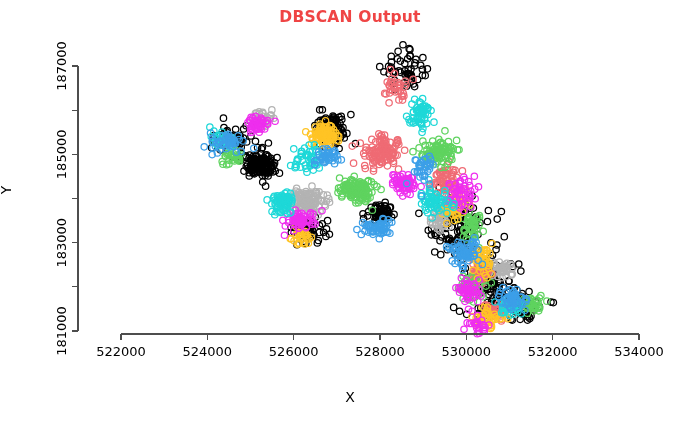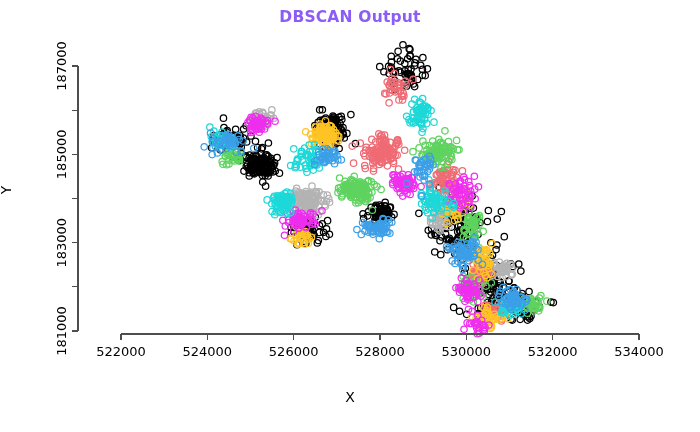--- a/index.html
+++ b/index.html
@@ -23,21 +23,21 @@
     background: #ffffff;
   }
   #chart-title {
     position: absolute;
     left: 0;
     top: 8px;
     width: 700px;
     text-align: center;
     font-size: 15.5px;
     font-weight: bold;
-    color: #8b5cf6;
+    color: #ef4444;
     letter-spacing: 0.2px;
   }
   #x-axis-label {
     position: absolute;
     left: 0;
     top: 389px;
     width: 700px;
     text-align: center;
     font-size: 14px;
     color: #000000;

